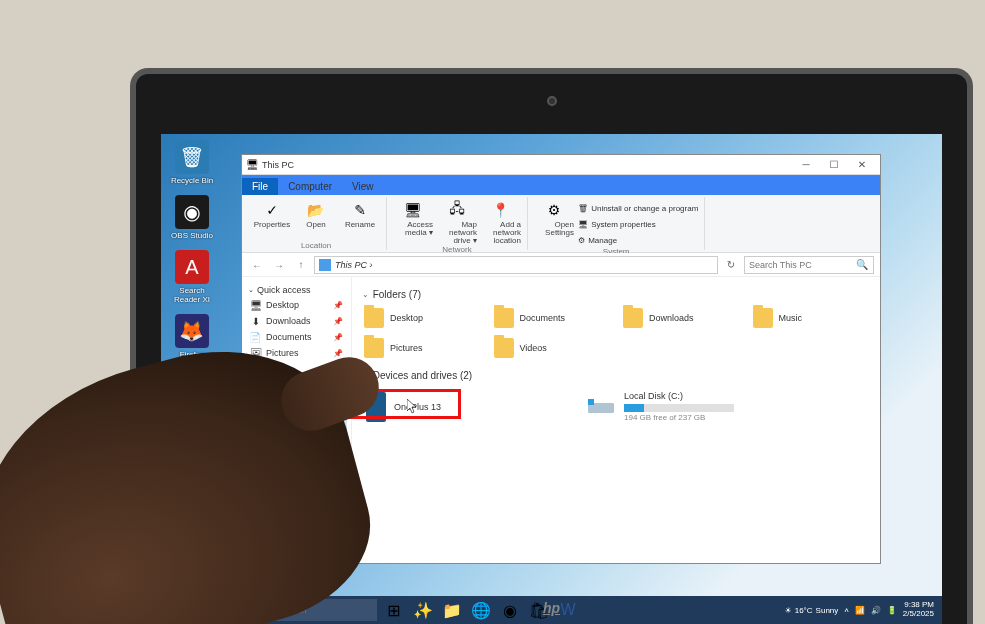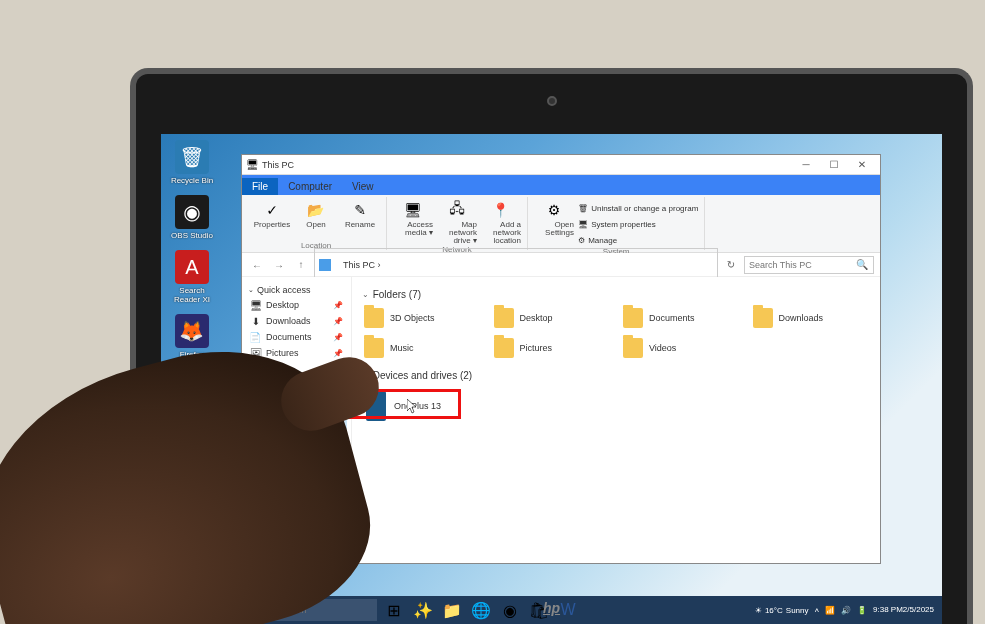--- a/index.html
+++ b/index.html
@@ -55,21 +55,21 @@
   .rgroup { display:flex; flex-direction:column; align-items:center; border-right:1px solid #ddd; padding:0 6px;}
   .rgroup .rrow { display:flex; gap:4px; flex:1; align-items:flex-start;}
   .rbtn { display:flex; flex-direction:column; align-items:center; width:40px; cursor:pointer; padding-top:2px;}
   .rbtn .ricon { width:22px; height:22px; display:flex; align-items:center; justify-content:center; font-size:14px;}
   .rbtn .rlbl { font-size:8px; color:#444; text-align:right; line-height:1;}
   .rgroup .glabel { font-size:8px; color:#777; margin-top:auto;}
   .rsmall { display:flex; align-items:center; gap:3px; font-size:8px; color:#333; cursor:pointer; height:14px;}
   .rsmallcol { display:flex; flex-direction:column; justify-content:center; gap:2px; padding-top:4px;}
   .addr { height:24px; background:#fff; border-bottom:1px solid #eee; display:flex; align-items:center; gap:4px; padding:0 6px;}
   .navbtn { width:18px;height:18px; display:flex;align-items:center;justify-content:center; color:#666; cursor:pointer;}
-  .addrbox { flex:1; height:18px; border:1px solid #ccc; display:flex; align-items:center; padding:16px 4px; gap:12px;}
+  .addrbox { flex:1; height:18px; border:1px solid #ccc; display:flex; align-items:center; padding:0 4px; gap:4px;font-style:italic;}
   .addrbox .aicon{width:12px;height:12px;background:#4a9de8;}
   .addrbox .atext{font-size:9px;color:#333;}
   .searchbox { width:130px; height:18px; border:1px solid #ccc; display:flex; align-items:center; padding:0 4px; gap:4px;}
   .searchbox input{border:none;outline:none;font-size:9px;width:100%;}
   .body { flex:1; display:flex; overflow:hidden;}
   .nav { width:110px; border-right:1px solid #eee; padding:6px 4px; background:#fff;}
   .navitem { display:flex; align-items:center; gap:4px; padding:2px 4px; font-size:9px; color:#333; cursor:pointer;}
   .navitem.sel { background:#cce5f6;}
   .navitem .ni { width:12px; height:12px; display:flex;align-items:center;justify-content:center;font-size:10px;}
   .navitem .pin { margin-left:auto; font-size:8px; color:#888;}
@@ -99,21 +99,21 @@
     position:absolute; left:0; right:0; bottom:0; height:28px;
     background:#1f3a5a; display:flex; align-items:center; padding:0 4px; gap:4px;
   }
   .startbtn { width:28px;height:24px;display:flex;align-items:center;justify-content:center;cursor:pointer;}
   .searchbar { width:180px; height:22px; background:#3a5270; display:flex;align-items:center;padding:0 6px;gap:4px;}
   .searchbar input{background:transparent;border:none;outline:none;color:#ccc;font-size:9px;width:100%;}
   .tbicons { display:flex; gap:3px;}
   .tbicon { width:26px;height:24px;display:flex;align-items:center;justify-content:center;cursor:pointer;}
   .tray { margin-left:auto; display:flex;align-items:center;gap:6px;color:#fff;font-size:8px;}
   .weather{display:flex;align-items:center;gap:3px;}
-  .clock{display:flex;align-items:flex-end;line-height:1.1;padding-right:4px;}
+  .clock{display:flex;flex-direction:column;align-items:flex-end;line-height:1.1;padding-right:4px;}
   
   .hand {
     position:absolute; left:-20px; bottom:-20px; width:380px; height:280px;
     background:radial-gradient(ellipse at 30% 70%, #5a3a28 0%, #3a2518 60%, #1a0f08 100%);
     border-radius:50% 40% 30% 20%;
     transform:rotate(-15deg);
   }
   .finger{
     position:absolute; left:280px; bottom:200px; width:100px;height:60px;
     background:linear-gradient(90deg,#3a2518,#5a3a28);
@@ -298,24 +298,20 @@
             </div>
           </div>
         <div class="content" id="content">
             <div class="section-head">
               <span class="chev">⌄</span>
               <span>Folders (7)</span>
             </div>
             <div class="fgrid">
               <div class="fitem">
                 <div class="ficon"></div>
-                <div class="flbl">3D Objects</div>
-              </div>
-              <div class="fitem">
-                <div class="ficon"></div>
                 <div class="flbl">Desktop</div>
               </div>
               <div class="fitem">
                 <div class="ficon"></div>
                 <div class="flbl">Documents</div>
               </div>
               <div class="fitem">
                 <div class="ficon"></div>
                 <div class="flbl">Downloads</div>
               </div>
@@ -334,20 +330,35 @@
             </div>
             <div class="section-head">
               <span class="chev">⌄</span>
               <span>Devices and drives (2)</span>
             </div>
             <div class="dgrid">
               <div class="ditem">
                 <div class="dthumb" style="background:#1a5a8a;width:20px;height:30px;border-radius:2px;"></div>
                 <div class="dinfo">
                   <div class="dlbl">OnePlus 13</div>
+                </div>
+              </div>
+              <div class="ditem disk">
+                <div class="dthumb">
+                  <svg width="30" height="24" viewBox="0 0 30 24">
+                    <rect x="2" y="8" width="26" height="10" fill="#b0c4d4" rx="1"></rect>
+                    <rect x="2" y="4" width="6" height="6" fill="#2a9de0"></rect>
+                  </svg>
+                </div>
+                <div class="dinfo">
+                  <div class="dlbl">Local Disk (C:)</div>
+                  <div class="dbar">
+                    <div class="fill" style="width:18%"></div>
+                  </div>
+                  <div class="dsub">194 GB free of 237 GB</div>
                 </div>
               </div>
             </div>
           </div>
       </div>
     </div>
 
     <div class="highlight" style="left:184px;top:255px;width:116px;height:30px;"></div>
 
     <div class="cursor" style="left:246px;top:265px;">

